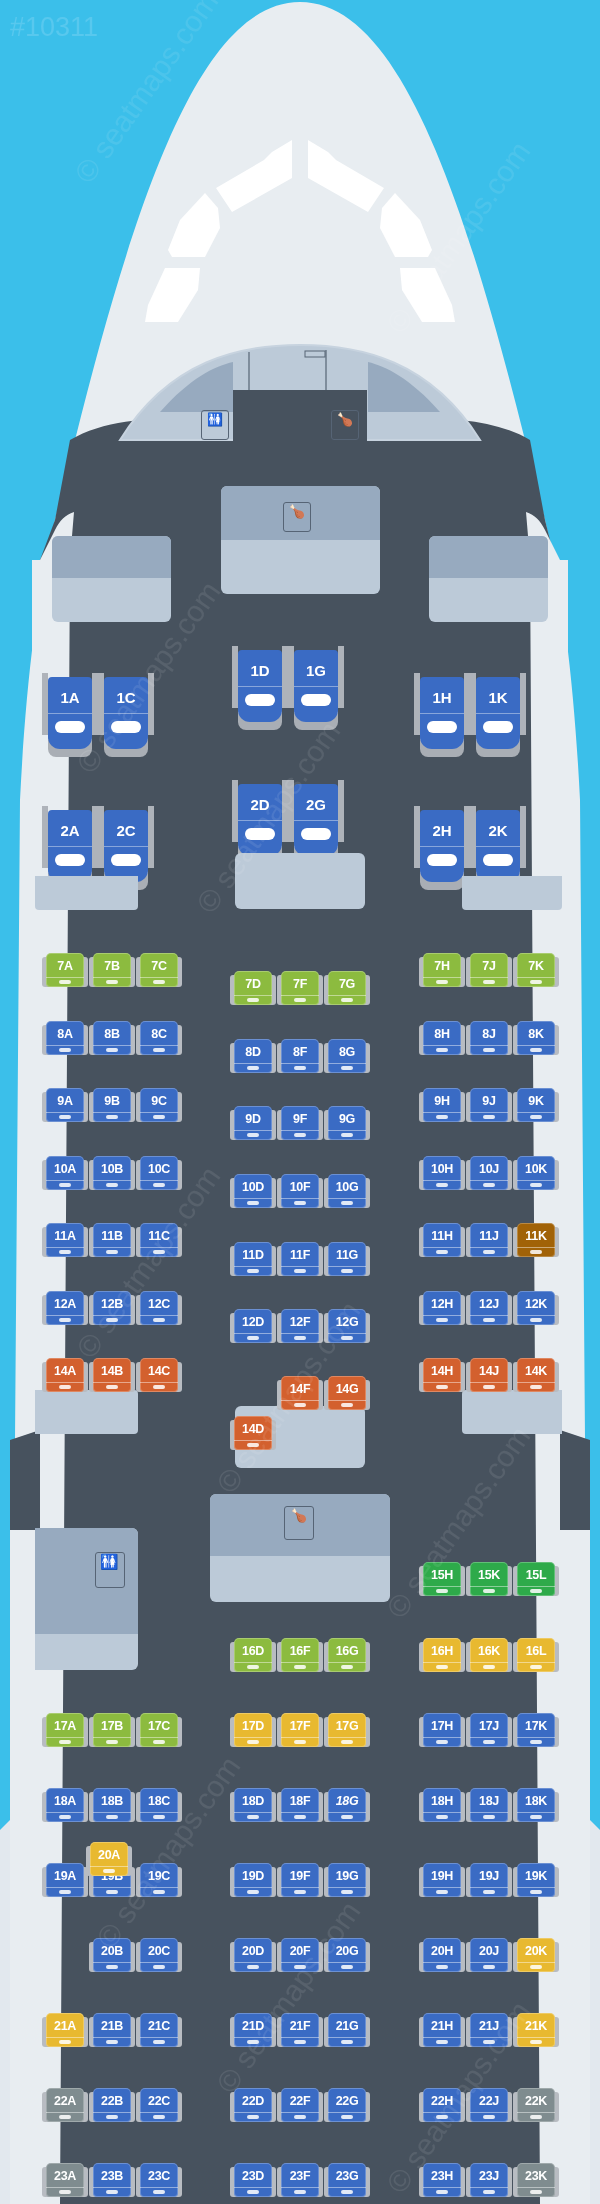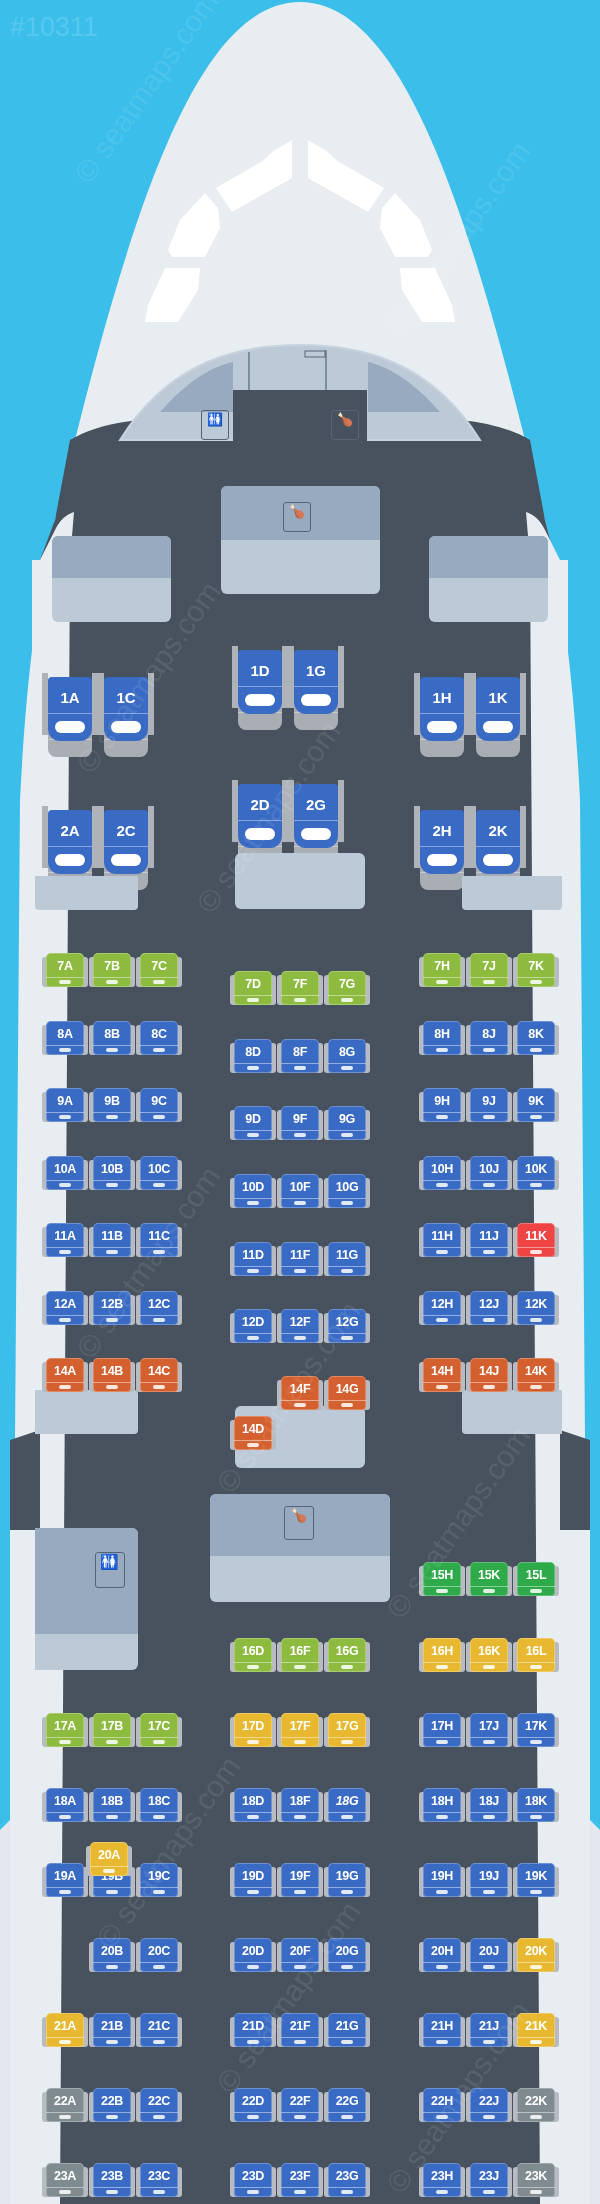--- a/index.html
+++ b/index.html
@@ -12,21 +12,21 @@
   .seat .arm{position:absolute;top:4px;width:46px;height:30px;background:#b8bcc2;border-radius:3px;left:0;}
   .seat .body{position:absolute;left:4px;top:0;width:38px;height:34px;border-radius:5px 5px 4px 4px;box-shadow:inset 0 0 0 1px rgba(255,255,255,0.25);}
   .seat .body .lbl{position:absolute;left:0;right:0;top:6px;text-align:center;color:#fff;font-size:12.5px;font-weight:bold;letter-spacing:-0.3px;}
   .seat .body .cush{position:absolute;left:0;right:0;bottom:0;height:9px;border-top:1px solid rgba(255,255,255,0.45);border-radius:0 0 4px 4px;}
   .seat .body .cush i{position:absolute;left:13px;top:2px;width:12px;height:4px;background:rgba(255,255,255,0.85);border-radius:2px;}
   .biz{position:absolute;width:56px;height:86px;}
   .biz .armL,.biz .armR{position:absolute;top:0;width:6px;height:62px;background:#aeb3ba;}
   .biz .armL{left:0;} .biz .armR{right:0;}
   .biz .base{position:absolute;left:6px;right:6px;top:48px;height:36px;background:#a9aeb5;border-radius:0 0 8px 8px;}
   .biz .base:after{content:"";position:absolute;left:0;right:0;top:18px;height:1px;background:rgba(255,255,255,0.35);}
-  .biz .body{position:absolute;left:6px;right:6px;top:4px;height:64px;background:#3a6bc4;border-radius:4px 4px 12px 12px;}
+  .biz .body{position:absolute;left:6px;right:6px;top:4px;height:72px;background:#3a6bc4;border-radius:4px 4px 12px 12px;}
   .biz .body .lbl{position:absolute;left:0;right:0;top:12px;text-align:center;color:#fff;font-size:15px;font-weight:bold;}
   .biz .body .line{position:absolute;left:0;right:0;top:36px;height:1px;background:rgba(255,255,255,0.4);}
   .biz .body .pill{position:absolute;left:7px;right:7px;top:44px;height:12px;background:#fff;border-radius:6px;}
   .block{position:absolute;border-radius:6px;overflow:hidden;background:#bccad8;}
   .block .top{position:absolute;left:0;right:0;top:0;background:#97aabf;}
   .sign{position:absolute;width:28px;height:30px;border:1.5px solid #566475;border-radius:3px;box-sizing:border-box;color:#3f4b5a;font-size:13px;line-height:13px;text-align:center;padding-top:2px;}
 </style>
 </head>
 <body>
 
@@ -613,21 +613,21 @@
       <div class="arm"></div>
       <div class="body" style="background:#3a6bc4">
         <div class="lbl">11J</div>
         <div class="cush">
           <i></i>
         </div>
       </div>
     </div>
     <div class="seat" style="left: 513px; top: 1223px;">
       <div class="arm"></div>
-      <div class="body" style="background:#ef4444">
+      <div class="body" style="background:#a16207">
         <div class="lbl">11K</div>
         <div class="cush">
           <i></i>
         </div>
       </div>
     </div>
     <div class="seat" style="left: 42px; top: 1291px;">
       <div class="arm"></div>
       <div class="body" style="background:#3a6bc4">
         <div class="lbl">12A</div>

